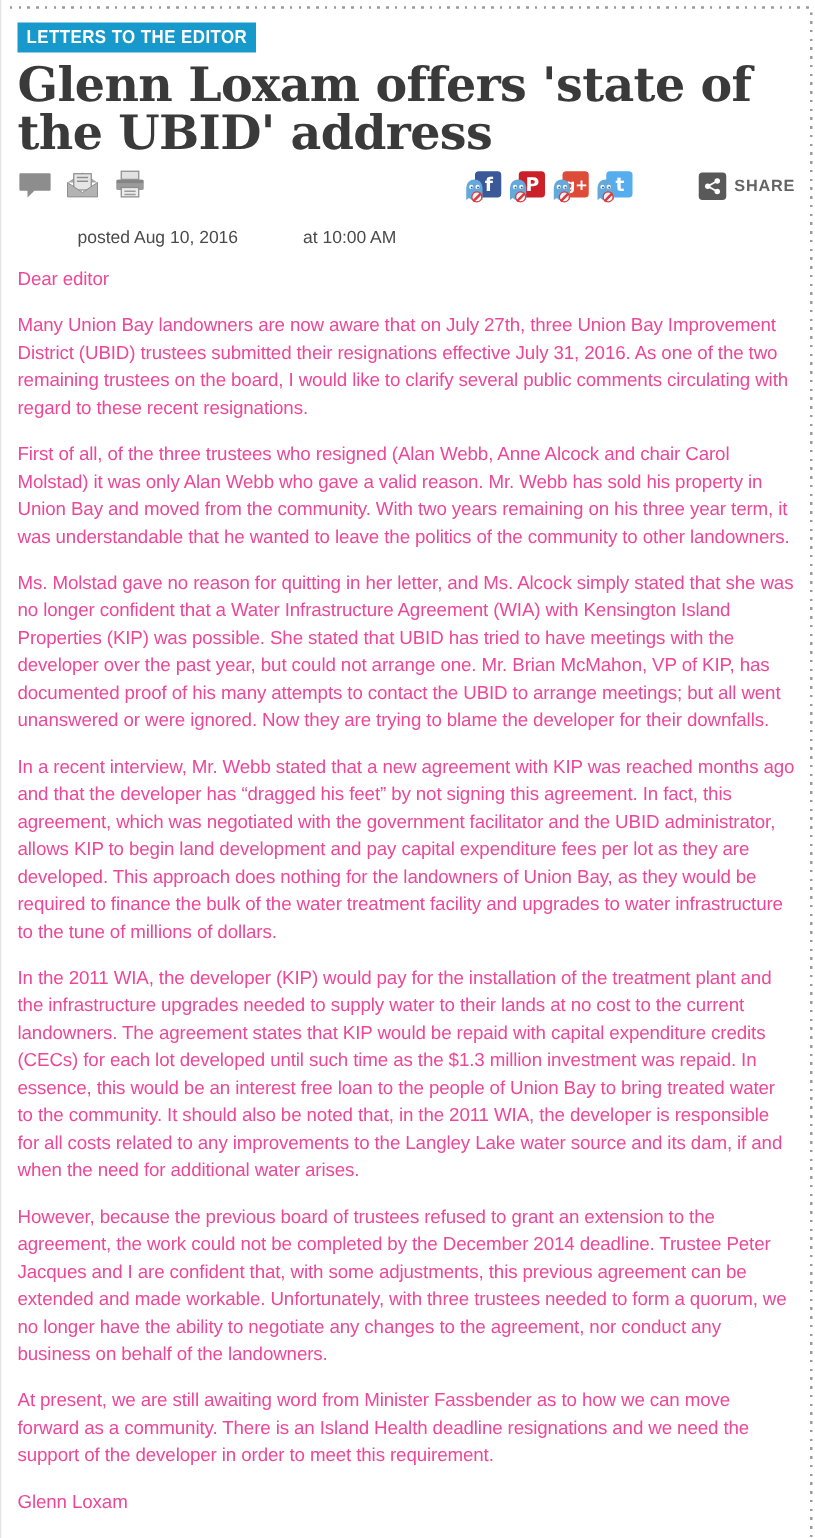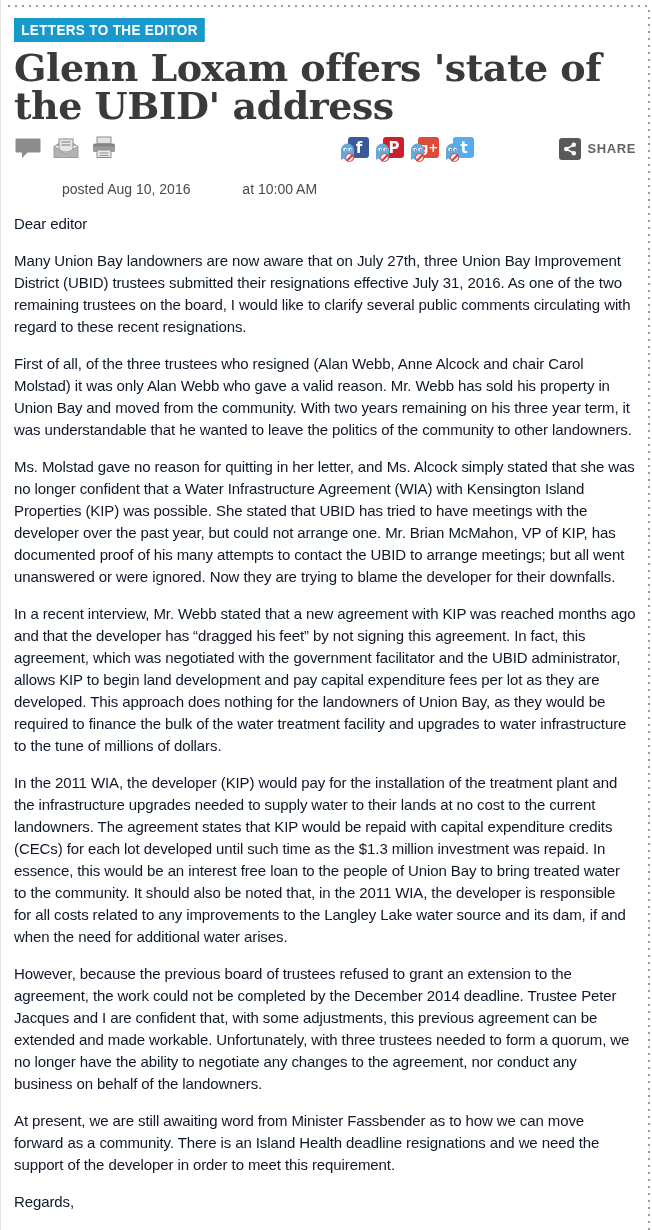--- a/index.html
+++ b/index.html
@@ -36,30 +36,30 @@
     color:#fff;font-weight:bold;font-size:15px;display:flex;align-items:center;
     justify-content:center;font-family:"DejaVu Sans",sans-serif;
   }
   .social-tile.small-letter{font-size:12px;}
   .ghost-wrap{position:absolute;left:-1px;bottom:-1px;width:15px;height:19px;z-index:2;line-height:0;}
   .blocked-badge{position:absolute;left:5px;bottom:-1px;width:7px;height:7px;
     border:1.5px solid #d93a3a;border-radius:50%;background:rgba(255,255,255,.85);}
   .blocked-badge::after{content:"";position:absolute;left:-1px;top:2.5px;width:9px;height:1.5px;
     background:#d93a3a;transform:rotate(-45deg);}
 
-  .share-group{display:flex;align-items:center;margin-left:78px;cursor:pointer;text-align:center;}
+  .share-group{display:flex;align-items:center;margin-left:46px;cursor:pointer;text-align:center;}
   .share-tile{width:22px;height:22px;background:#595959;border-radius:3px;
     display:flex;align-items:center;justify-content:center;margin-right:6px;}
   .share-label{color:#636363;font-weight:bold;font-size:13px;letter-spacing:.6px;}
 
   .posted-line{font-size:14px;color:#4a4a4a;margin:0 0 16px;}
   .posted-line .it{margin-left:48px;}
 
   .article p{
-    margin:0 0 15px;font-size:15px;line-height:22px;color:#0f172a;letter-spacing:-.1px;
+    margin:0 0 15px;font-size:15px;line-height:22px;color:#ec4899;letter-spacing:-.1px;
   }
 </style>
 </head>
 <body>
 
 <div class="page">
   <div class="border-top-dotted"></div>
   <div class="border-right-dotted"></div>
   <div class="border-left-line"></div>
 
@@ -174,17 +174,16 @@
 
     <div class="article">
       <p>Dear editor</p>
       <p>Many Union Bay landowners are now aware that on July 27th, three Union Bay Improvement District (UBID) trustees submitted their resignations effective July 31, 2016. As one of the two remaining trustees on the board, I would like to clarify several public comments circulating with regard to these recent resignations.</p>
       <p>First of all, of the three trustees who resigned (Alan Webb, Anne Alcock and chair Carol Molstad) it was only Alan Webb who gave a valid reason. Mr. Webb has sold his property in Union Bay and moved from the community. With two years remaining on his three year term, it was understandable that he wanted to leave the politics of the community to other landowners.</p>
       <p>Ms. Molstad gave no reason for quitting in her letter, and Ms. Alcock simply stated that she was no longer confident that a Water Infrastructure Agreement (WIA) with Kensington Island Properties (KIP) was possible. She stated that UBID has tried to have meetings with the developer over the past year, but could not arrange one. Mr. Brian McMahon, VP of KIP, has documented proof of his many attempts to contact the UBID to arrange meetings; but all went unanswered or were ignored. Now they are trying to blame the developer for their downfalls.</p>
       <p>In a recent interview, Mr. Webb stated that a new agreement with KIP was reached months ago and that the developer has “dragged his feet” by not signing this agreement. In fact, this agreement, which was negotiated with the government facilitator and the UBID administrator, allows KIP to begin land development and pay capital expenditure fees per lot as they are developed. This approach does nothing for the landowners of Union Bay, as they would be required to finance the bulk of the water treatment facility and upgrades to water infrastructure to the tune of millions of dollars.</p>
       <p>In the 2011 WIA, the developer (KIP) would pay for the installation of the treatment plant and the infrastructure upgrades needed to supply water to their lands at no cost to the current landowners. The agreement states that KIP would be repaid with capital expenditure credits (CECs) for each lot developed until such time as the $1.3 million investment was repaid. In essence, this would be an interest free loan to the people of Union Bay to bring treated water to the community. It should also be noted that, in the 2011 WIA, the developer is responsible for all costs related to any improvements to the Langley Lake water source and its dam, if and when the need for additional water arises.</p>
       <p>However, because the previous board of trustees refused to grant an extension to the agreement, the work could not be completed by the December 2014 deadline. Trustee Peter Jacques and I are confident that, with some adjustments, this previous agreement can be extended and made workable. Unfortunately, with three trustees needed to form a quorum, we no longer have the ability to negotiate any changes to the agreement, nor conduct any business on behalf of the landowners.</p>
       <p>At present, we are still awaiting word from Minister Fassbender as to how we can move forward as a community. There is an Island Health deadline resignations and we need the support of the developer in order to meet this requirement.</p>
-      <p>Regards,</p>
       <p>Glenn Loxam</p>
     </div>
   </div>
 </div>
 
 </body></html>

